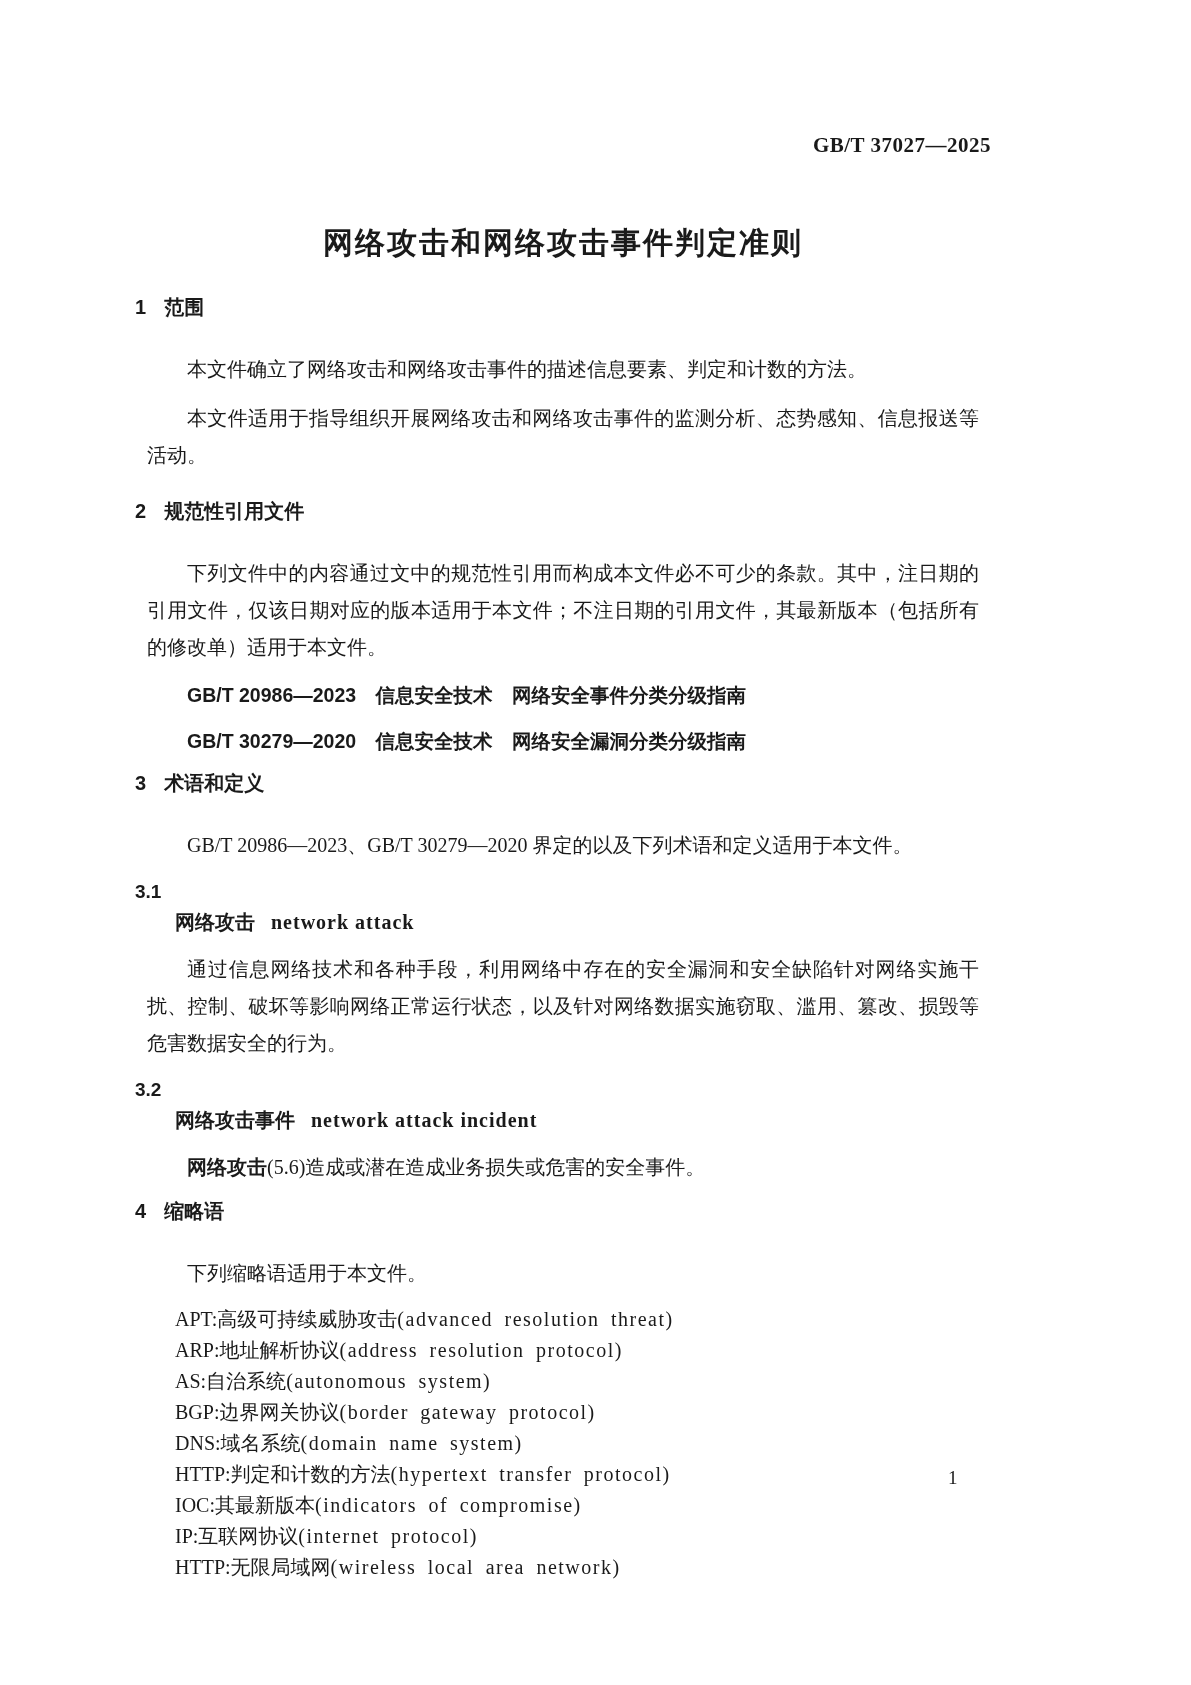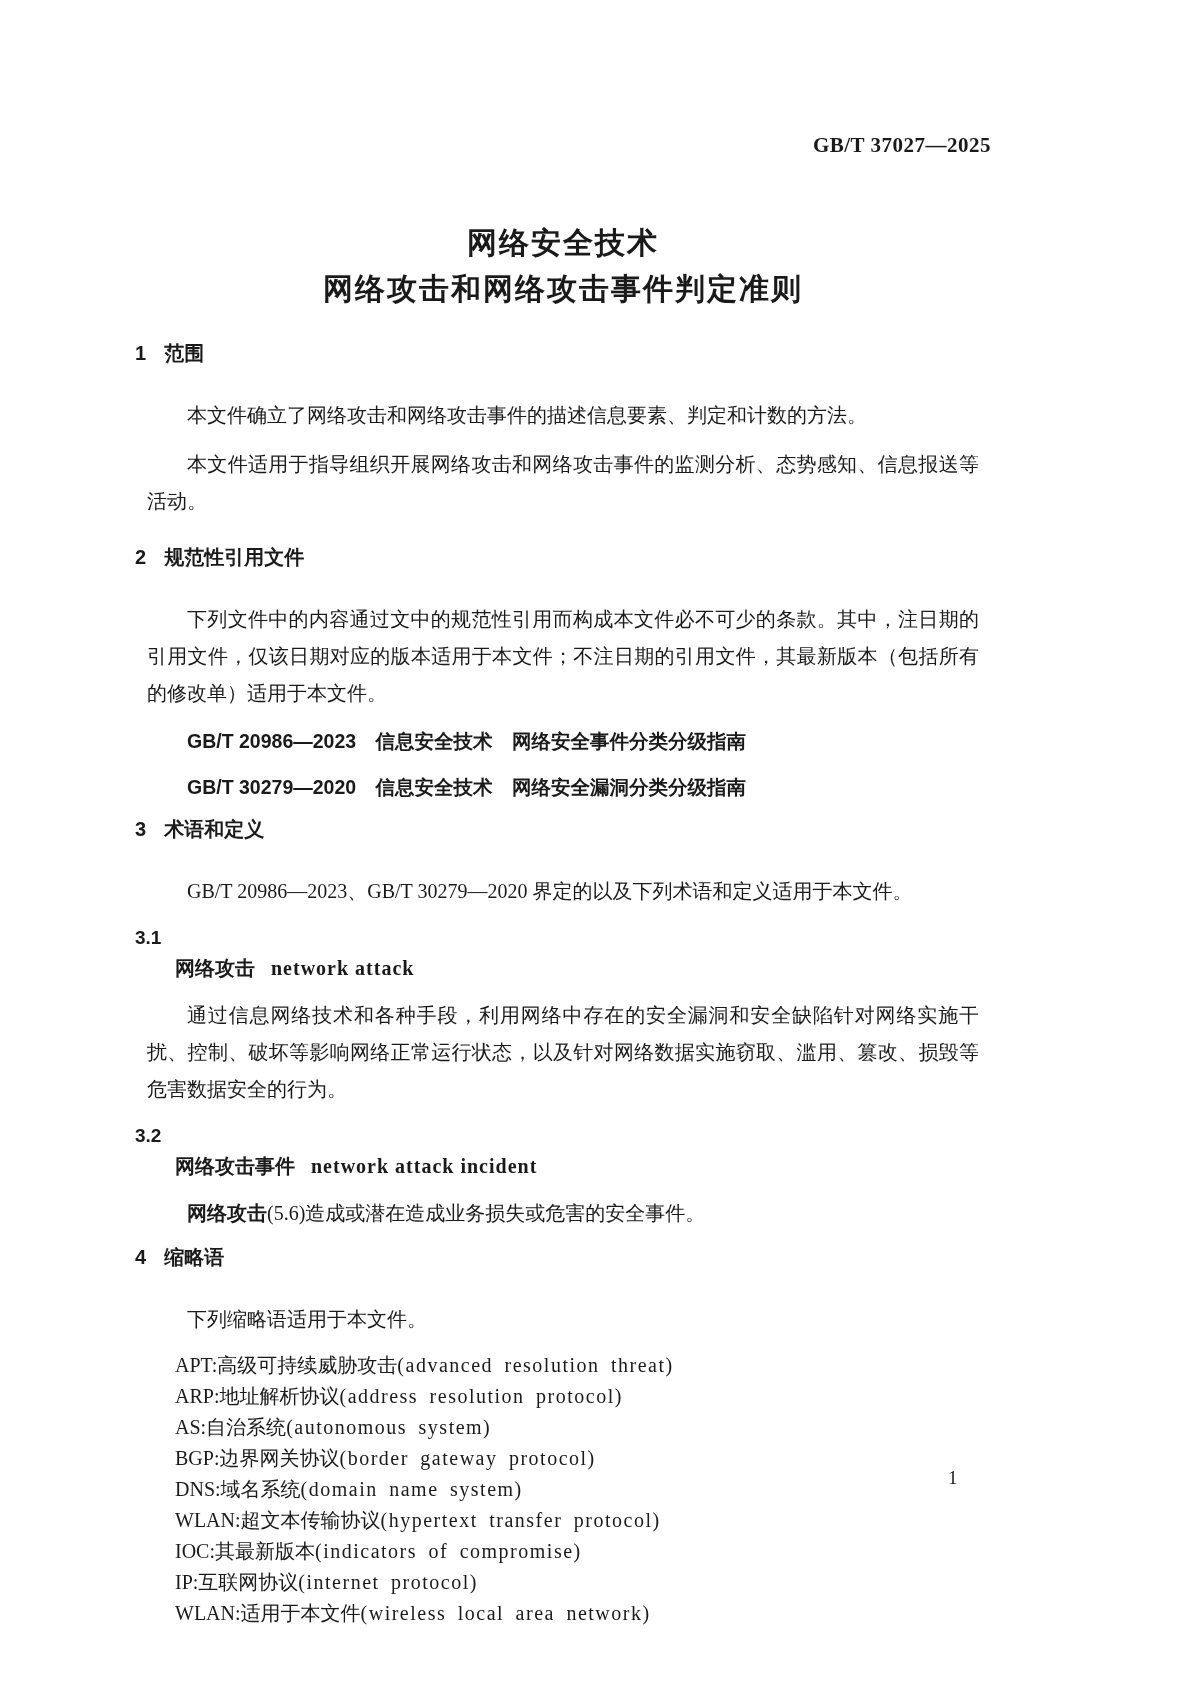--- a/index.html
+++ b/index.html
@@ -107,21 +107,20 @@
 </style>
 </head>
 <body>
 
 <div class="page">
   <div class="content">
 
     <div class="doc-number">GB/T 37027—2025</div>
 
     <div class="title">
-      <span class="title-line">网络安全技术</span>
       <span class="title-line">网络攻击和网络攻击事件判定准则</span>
     </div>
 
     <div class="sec-heading mt-s1">
       <span class="sec-num">1</span><span>范围</span>
     </div>
     <p class="body indent justify">本文件确立了网络攻击和网络攻击事件的描述信息要素、判定和计数的方法。</p>
     <p class="body indent justify">本文件适用于指导组织开展网络攻击和网络攻击事件的监测分析、态势感知、信息报送等活动。</p>
 
     <div class="sec-heading mt-s2">
@@ -154,22 +153,22 @@
       <span class="sec-num">4</span><span>缩略语</span>
     </div>
     <p class="body indent">下列缩略语适用于本文件。</p>
 
     <ul class="abbr-list">
       <li class="abbr-item"><span>APT:高级可持续威胁攻击</span><span class="abbr-en">(advanced resolution threat)</span></li>
       <li class="abbr-item"><span>ARP:地址解析协议</span><span class="abbr-en">(address resolution protocol)</span></li>
       <li class="abbr-item"><span>AS:自治系统</span><span class="abbr-en">(autonomous system)</span></li>
       <li class="abbr-item"><span>BGP:边界网关协议</span><span class="abbr-en">(border gateway protocol)</span></li>
       <li class="abbr-item"><span>DNS:域名系统</span><span class="abbr-en">(domain name system)</span></li>
-      <li class="abbr-item"><span>WLAN:超文本传输协议</span><span class="abbr-en">(hypertext transfer protocol)</span></li>
+      <li class="abbr-item"><span>HTTP:判定和计数的方法</span><span class="abbr-en">(hypertext transfer protocol)</span></li>
       <li class="abbr-item"><span>IOC:其最新版本</span><span class="abbr-en">(indicators of compromise)</span></li>
       <li class="abbr-item"><span>IP:互联网协议</span><span class="abbr-en">(internet protocol)</span></li>
-      <li class="abbr-item"><span>WLAN:适用于本文件</span><span class="abbr-en">(wireless local area network)</span></li>
+      <li class="abbr-item"><span>HTTP:无限局域网</span><span class="abbr-en">(wireless local area network)</span></li>
     </ul>
 
   </div>
 
   <div class="page-number">1</div>
 </div>
 
 </body></html>

